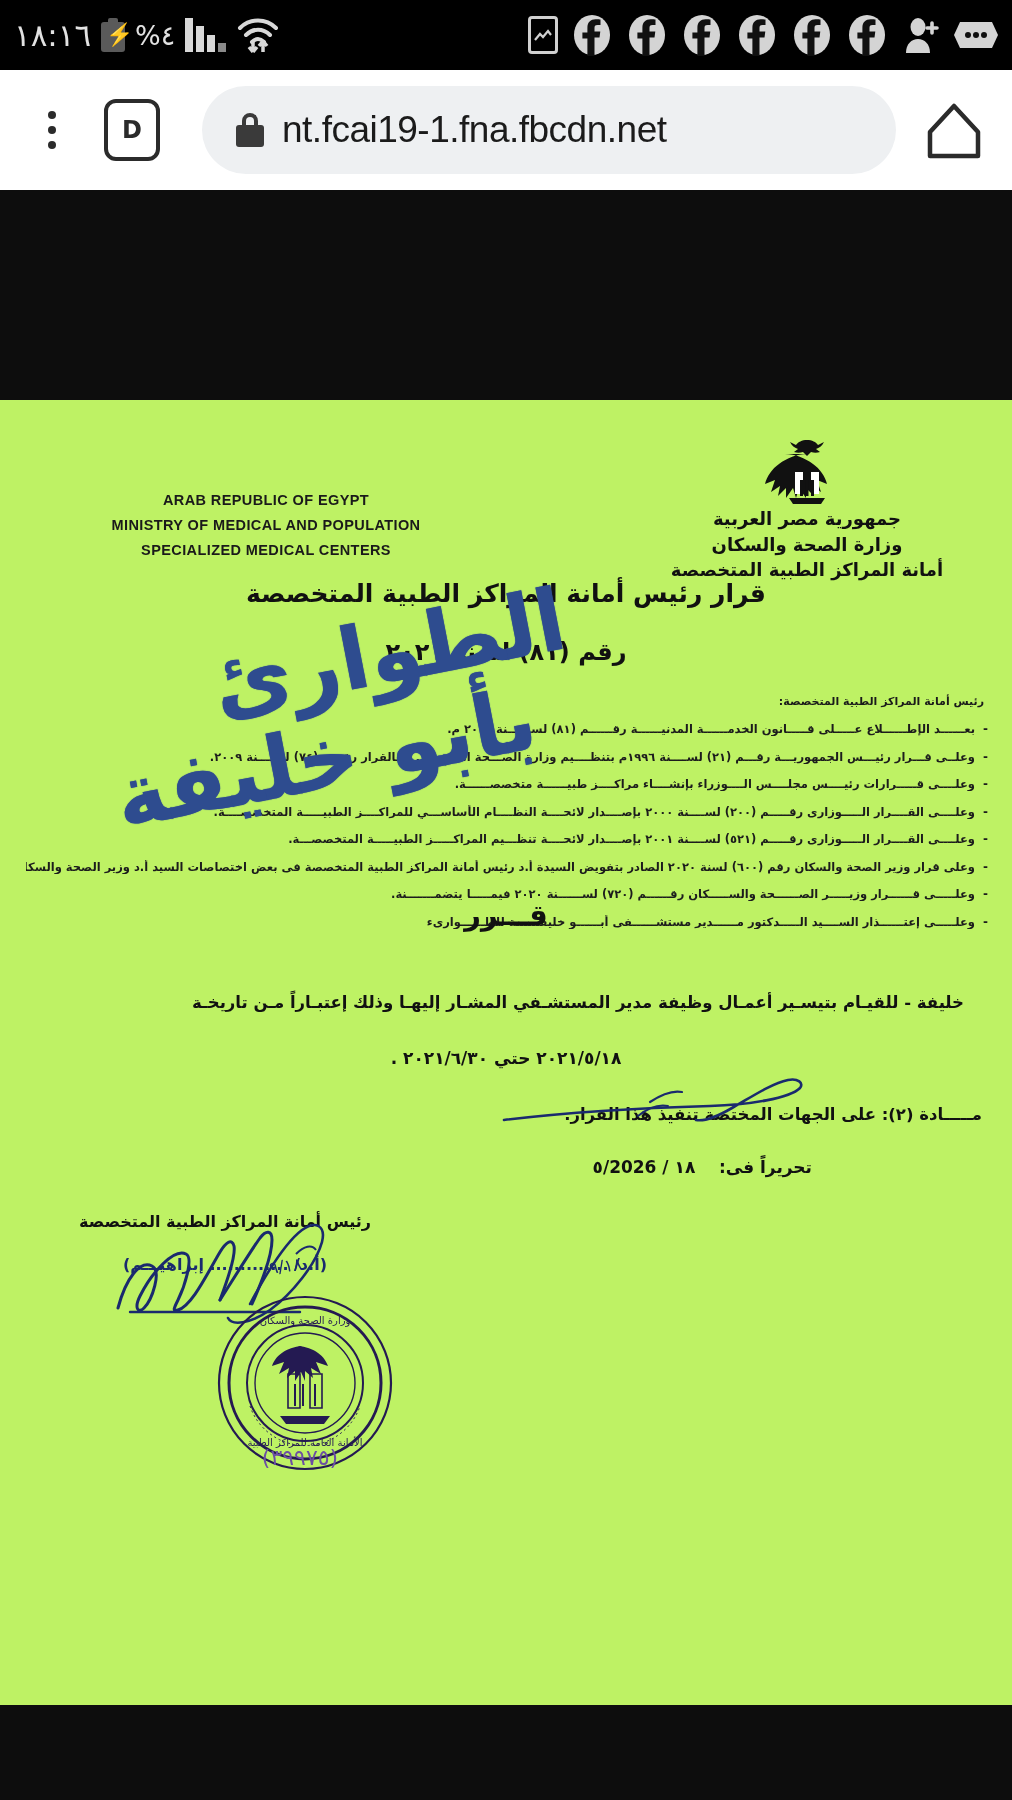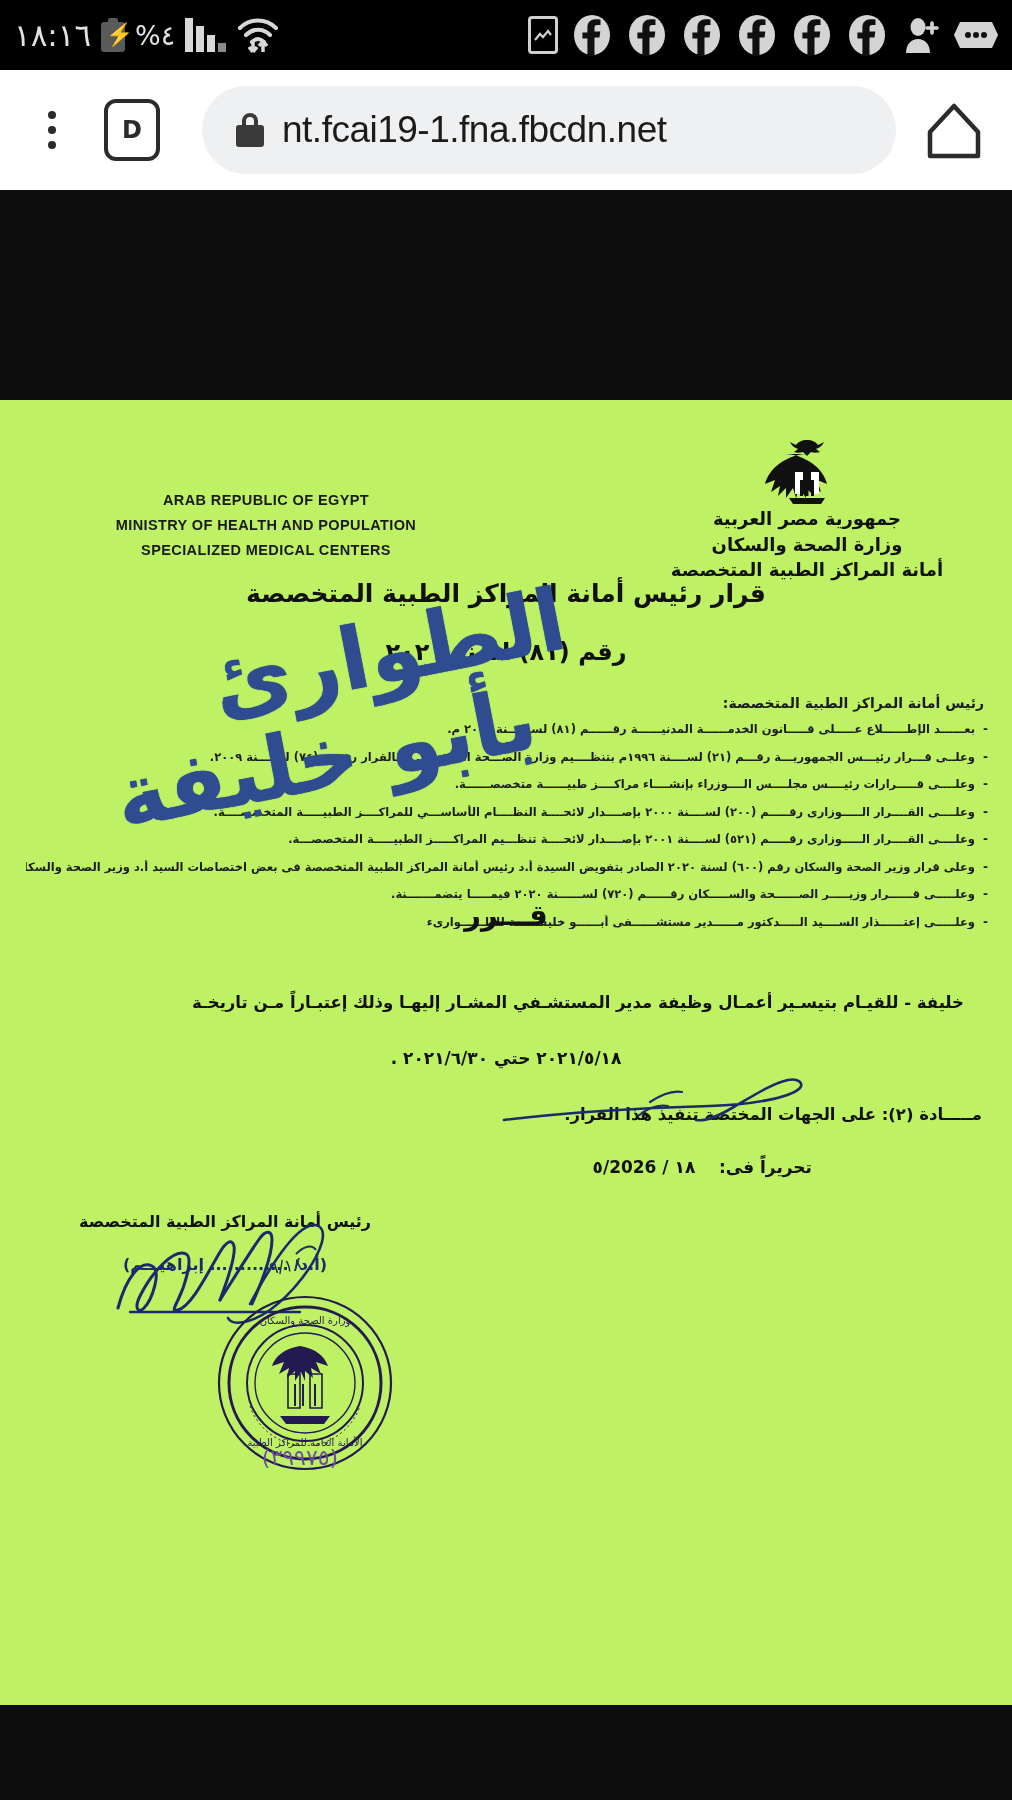--- a/index.html
+++ b/index.html
@@ -110,21 +110,21 @@
   .doc-title, .doc-num {
     position:absolute; width:100%; text-align:center; direction:rtl;
     font-family:"DejaVu Sans", sans-serif; color:#111; font-weight:bold;
   }
   .doc-title { top:179px; font-size:25px; }
   .doc-num   { top:238px; font-size:24px; letter-spacing:1px; }
 
   
   .pre-head {
     position:absolute; top:295px; right:28px; direction:rtl; text-align:right;
-    font-size:14px; font-weight:bold; color:#1a1a1a;
+    font-size:11px; font-weight:bold; color:#1a1a1a;
     font-family:"DejaVu Sans", sans-serif;
   }
   .pre-list { position:absolute; top:322px; right:24px; left:26px; direction:rtl; }
   .pre-line {
     display:flex; align-items:baseline; gap:8px; direction:rtl;
     font-size:11.5px; color:#1c1c1c; font-family:"DejaVu Sans", sans-serif;
     margin-bottom:13.5px; white-space:nowrap; overflow:hidden;
     font-weight:bold;
   }
   .pre-line .bullet { flex:0 0 auto; font-size:12px; }
@@ -298,21 +298,21 @@
     </div>
   </div>
 
   <div class="blackgap"></div>
 
   <div class="docpage">
     <div class="docinner">
 
       <div class="lh-en">
         <div>ARAB REPUBLIC OF EGYPT</div>
-        <div>MINISTRY OF HEALTH AND POPULATION</div>
+        <div>MINISTRY OF MEDICAL AND POPULATION</div>
         <div>SPECIALIZED MEDICAL CENTERS</div>
       </div>
 
       <div class="lh-ar">
         <svg class="eagle" viewBox="0 0 120 74">
           <path d="M60 4 c-5 0 -9 2 -11 5 l-6 -3 c2 4 5 6 8 7 l-4 3 c3 1 6 1 9 0 l4 4 4 -4 c3 1 6 1 9 0 l-4 -3 c3 -1 6 -3 8 -7 l-6 3 c-2 -3 -6 -5 -11 -5 z" fill="#111"></path>
           <path d="M60 18 c-10 0 -20 4 -28 10 -7 5 -12 12 -14 20 l10 -4 -4 12 9 -6 -2 10 8 -8 0 10 7 -10 3 10 3 -10 7 10 0 -10 8 8 -2 -10 9 6 -4 -12 10 4 c-2 -8 -7 -15 -14 -20 -8 -6 -18 -10 -28 -10 z" fill="#111"></path>
           <path d="M48 36 h8 v22 h-8 z M64 36 h8 v22 h-8 z" fill="#fff"></path>
           <path d="M53 44 h3 v16 h-3 z M58.5 44 h3 v16 h-3 z M64 44 h3 v16 h-3 z" fill="#111"></path>
           <path d="M42 62 h36 l-4 6 h-28 z" fill="#111"></path>

